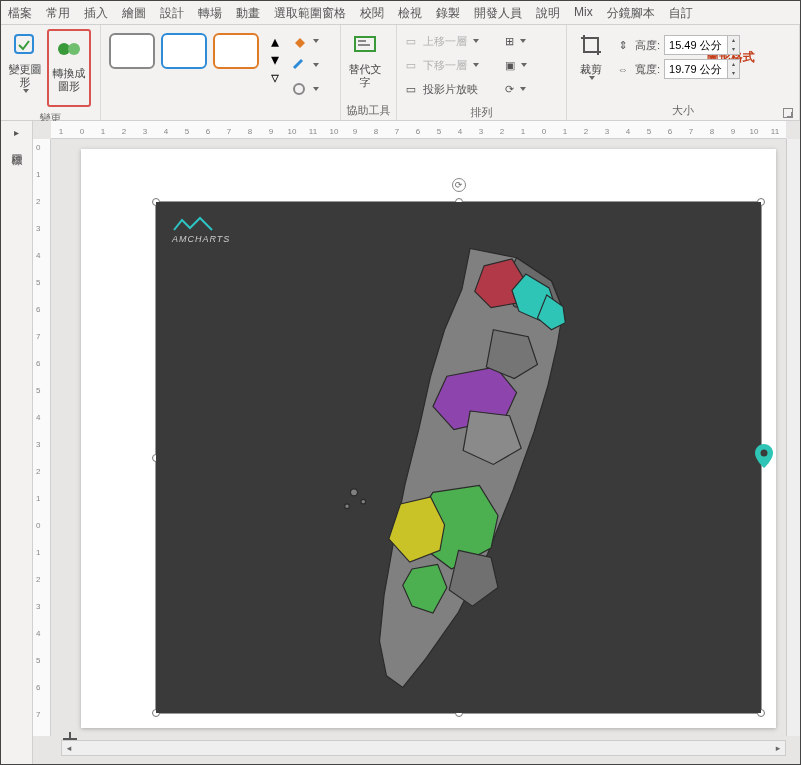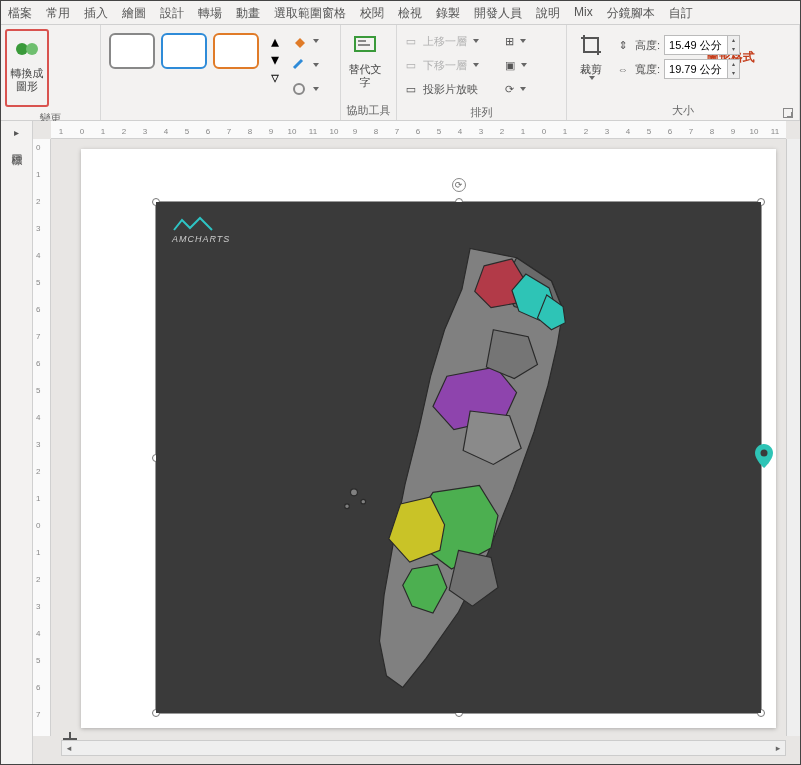--- a/index.html
+++ b/index.html
@@ -77,20 +77,30 @@
   <div class="tab">Mix</div>
   <div class="tab">分鏡腳本</div>
   <div class="tab">自訂</div>
   <div class="tab active">圖形格式</div>
 </div>
 
 <div class="ribbon">
 
   <div class="rgroup" style="width:100px">
     <div class="rgroup-body">
+      <div class="bigbtn">
+        <span class="icon">
+          <svg width="26" height="26">
+              <rect x="3" y="3" width="18" height="18" rx="3" fill="none" stroke="#2e8bd8" stroke-width="2"></rect>
+              <path d="M7 13l4 4 6-8" stroke="#3a9a3a" stroke-width="2" fill="none"></path>
+            </svg>
+        </span>
+        <span>變更圖形</span>
+        <span class="chev"></span>
+      </div>
       <div class="highlight-box">
         <div class="bigbtn">
           <span class="icon">
             <svg width="26" height="26">
                 <circle cx="8" cy="13" r="6" fill="#3a9a3a"></circle>
                 <circle cx="18" cy="13" r="6" fill="#6fbf6f"></circle>
               </svg>
           </span>
           <span>轉換成圖形</span>
         </div>

